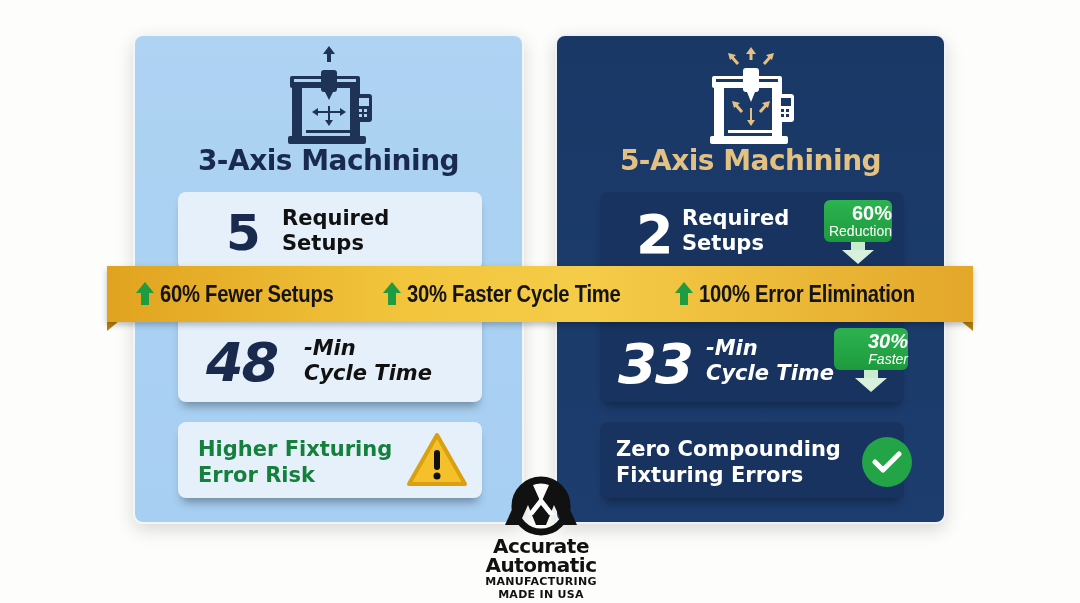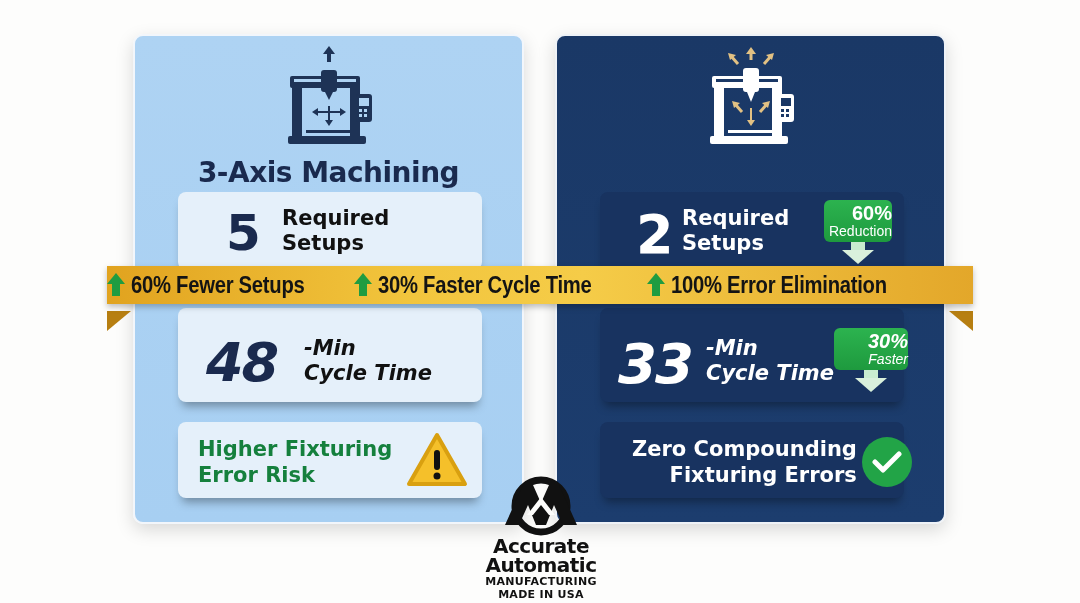--- a/index.html
+++ b/index.html
@@ -10,21 +10,21 @@
     position: absolute; top: 34px; height: 490px; border-radius: 10px;
     box-shadow: 0 6px 18px rgba(0,0,0,0.15);
   }
   .panel-left { left: 133px; width: 391px; background: linear-gradient(180deg,#aed3f3 0%,#a7cff2 100%); border: 2px solid #f2f6fb; }
   .panel-right { left: 555px; width: 391px; background: linear-gradient(180deg,#1a3866 0%,#1c3d6e 100%); border: 2px solid #eef2f7; }
 
   .machine-icon { position: absolute; top: 10px; left: 50%; transform: translateX(-50%); width: 90px; height: 100px; }
 
   .panel-title {
     position: absolute; top: 108px; left: 0; width: 100%; text-align: center;
-    font-family: "DejaVu Sans", sans-serif; font-weight: bold; font-size: 28px; letter-spacing: -0.5px; margin-top: 12px;
+    font-family: "DejaVu Sans", sans-serif; font-weight: bold; font-size: 28px; letter-spacing: -0.5px;
   }
   .panel-left .panel-title { color: #1a2a4e; }
   .panel-right .panel-title { color: #e2c183; }
 
   .card {
     position: absolute; left: 43px; width: 304px; border-radius: 8px;
     box-shadow: 0 8px 10px -4px rgba(0,0,0,0.35);
   }
   .panel-left .card { background: #e5f0fa; }
   .panel-right .card { background: #183360; }
@@ -64,24 +64,24 @@
     position: absolute; left: 50%; transform: translateX(-50%); bottom: -22px;
     width: 0; height: 0; border-left: 16px solid transparent; border-right: 16px solid transparent;
     border-top: 14px solid #d9f0dc;
   }
   .badge-arrow-stem {
     position: absolute; left: 50%; transform: translateX(-50%); bottom: -9px;
     width: 14px; height: 9px; background: #c9ecd0;
   }
 
   .ribbon {
-    position: absolute; left: 107px; top: 266px; width: 866px; height: 38px;
+    position: absolute; left: 107px; top: 266px; width: 866px; height: 56px;
     background: linear-gradient(90deg,#e1a31f 0%,#f2c53d 35%,#f5cc48 55%,#e3a72a 100%);
     box-shadow: 0 3px 6px rgba(0,0,0,0.25);
-    display: flex; align-items: center; gap: 26px;
+    display: flex; align-items: center; justify-content: center; gap: 26px;
   }
   .fold { position: absolute; top: 311px; width: 0; height: 0; }
   .fold-left { left: 107px; border-top: 20px solid #b77f12; border-left: 24px solid transparent; }
   .fold-right { left: 949px; border-top: 20px solid #b77f12; border-right: 24px solid transparent; }
   .fold-left { border-left: 0; border-right: 24px solid transparent; }
   .fold-right { border-right: 0; border-left: 24px solid transparent; }
 
   .ribbon-item { display: flex; align-items: center; gap: 6px; }
   .up-arrow { width: 18px; height: 24px; position: relative; }
   .up-arrow::before {
@@ -193,20 +193,21 @@
       <rect x="72" y="48" width="16" height="28" rx="3"></rect>
       <rect x="75" y="52" width="10" height="8" fill="#1a3866"></rect>
       <rect x="75" y="63" width="3" height="3" fill="#1a3866"></rect>
         <rect x="80" y="63" width="3" height="3" fill="#1a3866"></rect>
       <rect x="75" y="68" width="3" height="3" fill="#1a3866"></rect>
         <rect x="80" y="68" width="3" height="3" fill="#1a3866"></rect>
       <rect x="4" y="90" width="78" height="8" rx="2"></rect>
       <rect x="22" y="84" width="46" height="3"></rect>
     </g>
   </svg>
+  <div class="panel-title">5-Axis Machining</div>
 
   <div class="card card-1">
     <div class="big-num" style="left:36px; top:16px; font-size:54px;">2</div>
     <div class="num-label" style="left:82px; top:14px;">
       <div>Required</div>
       <div>Setups</div>
     </div>
     <div class="badge" style="left:224px; top:8px;">
       <span class="pct">60%</span>
       <span class="sub">Reduction</span>
@@ -223,21 +224,21 @@
     </div>
     <div class="badge" style="left:234px; top:20px; width:74px;padding-left:28px;">
       <span class="pct">30%</span>
       <span class="sub">Faster</span>
       <div class="badge-arrow-stem"></div>
       <div class="badge-arrow"></div>
     </div>
   </div>
 
   <div class="card card-3">
-    <div class="card-text" style="left:32px;text-align:right;">
+    <div class="card-text" style="left:16px;">
       <div>Zero Compounding</div>
       <div>Fixturing Errors</div>
     </div>
     <div class="check-icon" style="right:-8px;">
       <svg width="30" height="24" viewBox="0 0 30 24">
           <path d="M3 12 L11 20 L27 4" fill="none" stroke="#fff" stroke-width="5" stroke-linecap="round" stroke-linejoin="round"></path>
         </svg>
     </div>
   </div>
 </div>

